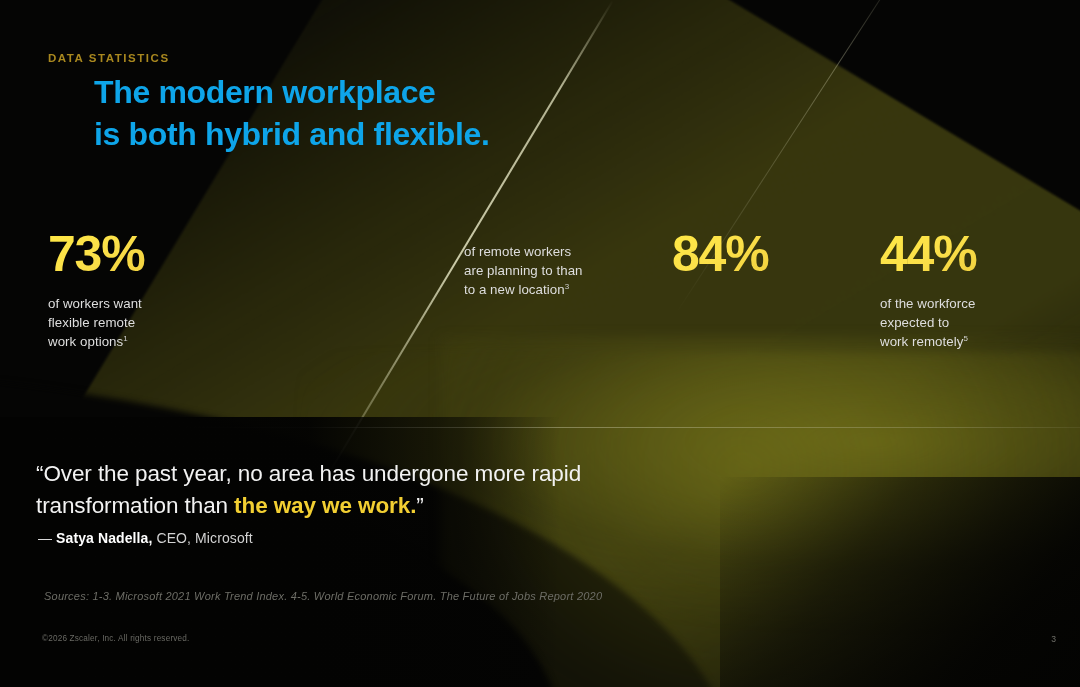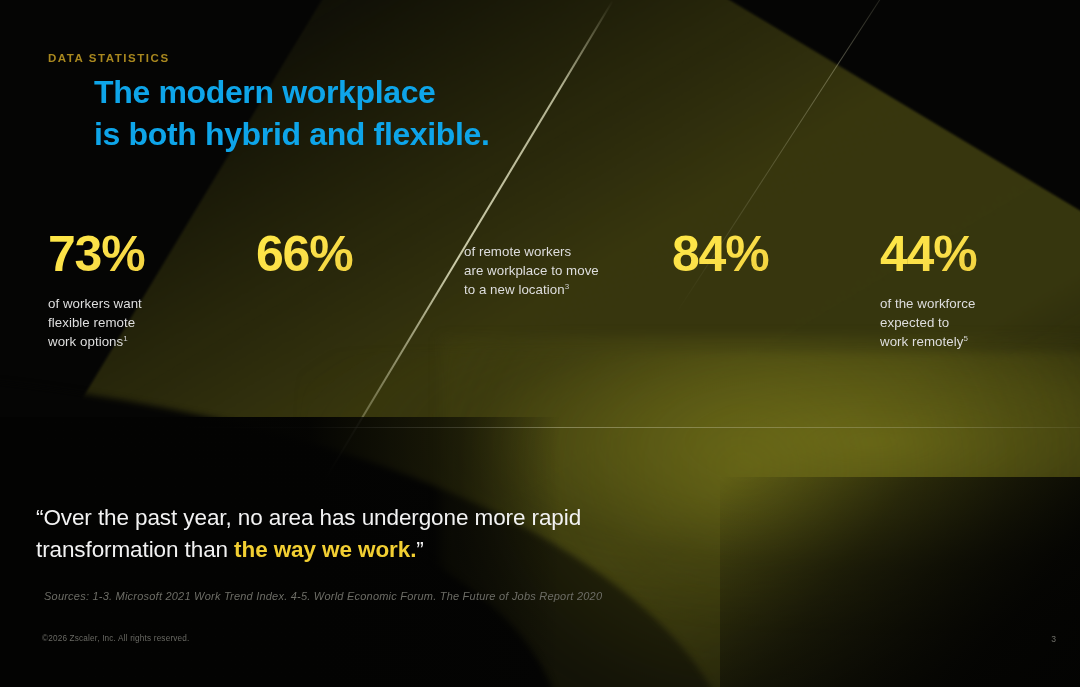--- a/index.html
+++ b/index.html
@@ -249,21 +249,20 @@
   
   .quote {
     position: absolute;
     left: 36px;
     top: 458px;
     width: 620px;
     font-size: 22.5px;
     line-height: 1.40;
     color: #f2f2f2;
     letter-spacing: -0.1px;
-    margin-top: 44px;
   }
   .quote .hl {
     font-weight: bold;
     color: #f2cf32;
   }
   .attribution {
     position: absolute;
     left: 38px;
     top: 530px;
     font-size: 14px;
@@ -334,27 +333,26 @@
       <div class="stat">
         <div class="stat-value">73%</div>
         <div class="stat-desc">
           <span>of workers want</span><br>
           <span>flexible remote</span><br>
           <span>work options</span><sup>1</sup>
         </div>
       </div>
 
       <div class="stat">
-        <div class="stat-value">66%</div>
       </div>
 
       <div class="stat">
         <div class="stat-desc">
           <span>of remote workers</span><br>
-          <span>are workplace to move</span><br>
+          <span>are planning to than</span><br>
           <span>to a new location</span><sup>3</sup>
         </div>
       </div>
 
       <div class="stat">
         <div class="stat-value">84%</div>
       </div>
 
       <div class="stat">
         <div class="stat-value">44%</div>
@@ -362,20 +360,21 @@
           <span>of the workforce</span><br>
           <span>expected to</span><br>
           <span>work remotely</span><sup>5</sup>
         </div>
       </div>
 
     </div>
 
     <div class="quote"><span>“</span><span>Over the past year, no area has undergone more rapid transformation than </span><span class="hl">the way we work.</span><span>”</span></div>
 
+    <div class="attribution"><span class="dash">—</span>&nbsp;<span class="name">Satya Nadella,</span>&nbsp;<span class="role">CEO, Microsoft</span></div>
 
     <div class="sources">Sources: 1-3. Microsoft 2021 Work Trend Index. 4-5. World Economic Forum. The Future of Jobs Report 2020</div>
 
     <div class="copyright">©2026 Zscaler, Inc. All rights reserved.</div>
 
     <div class="page-number">3</div>
 
   </div>
 </div>
 

